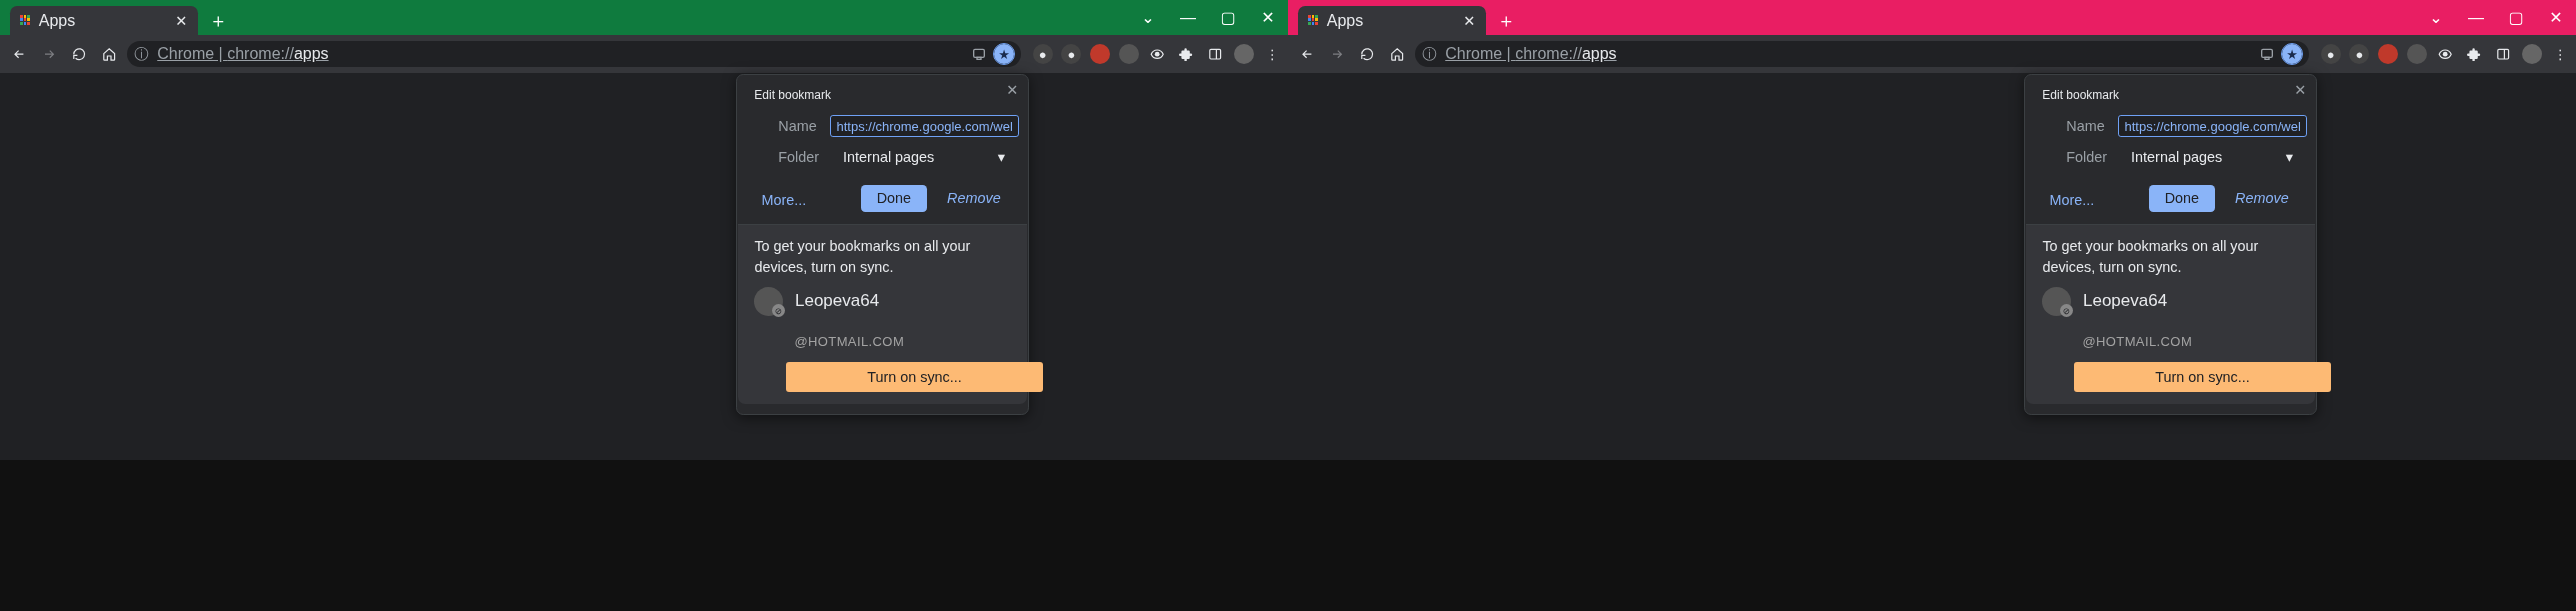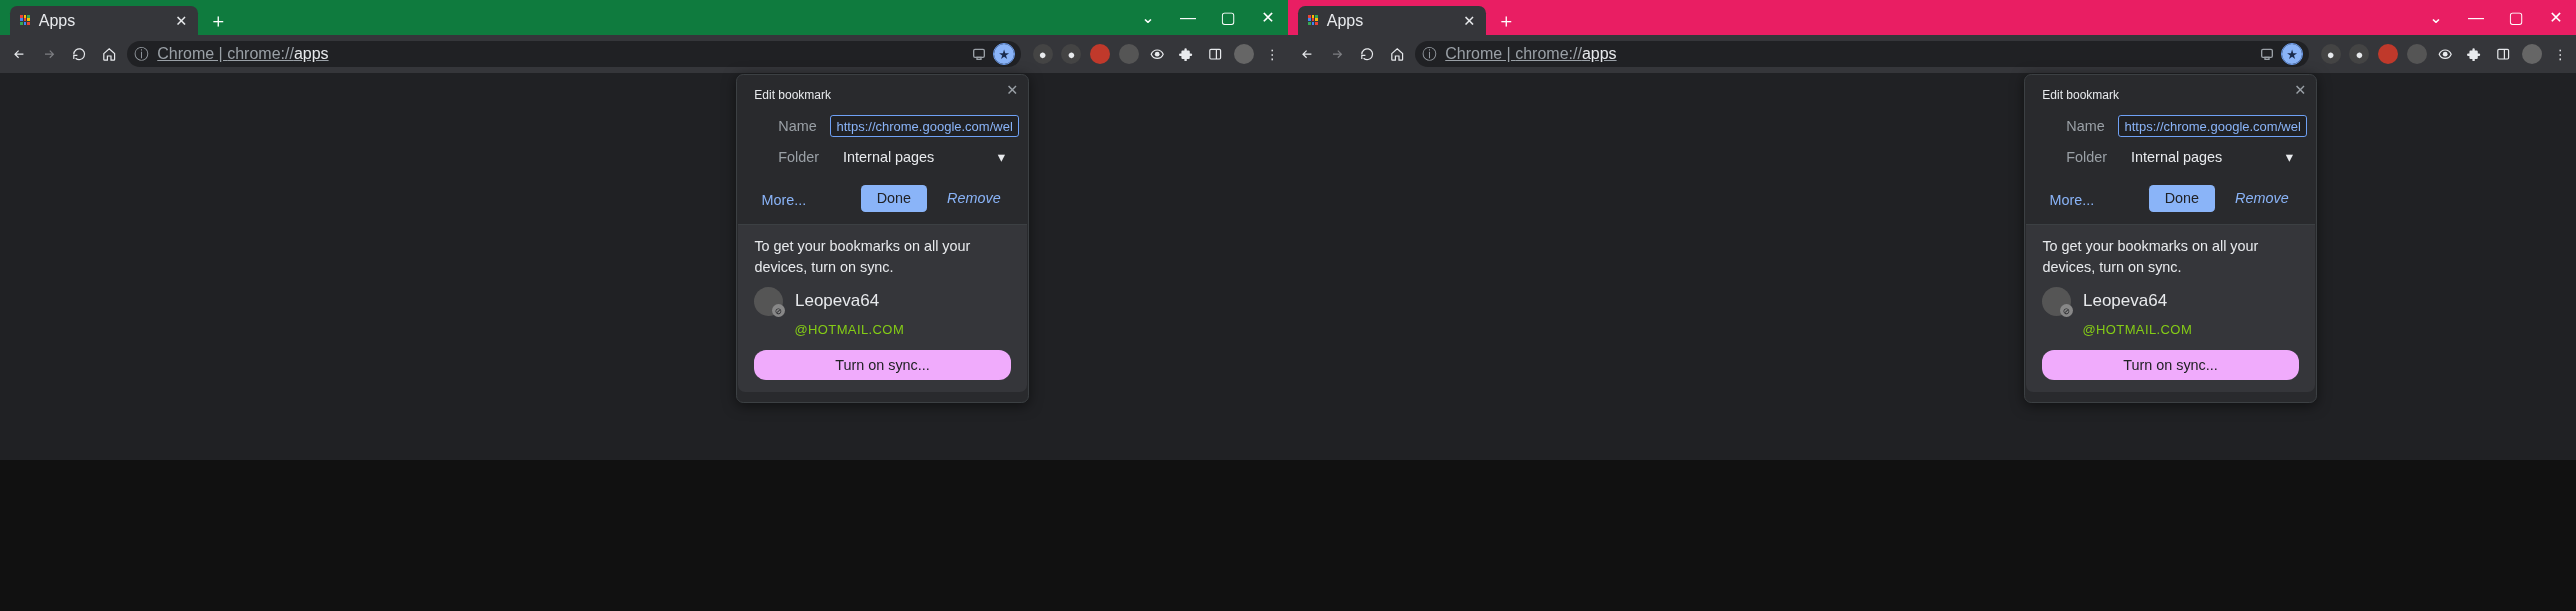--- a/index.html
+++ b/index.html
@@ -44,22 +44,22 @@
   .btn-row { display:flex; justify-content:flex-end; gap:10px; padding:13px 17.3px 11.6px 17.3px; align-items:flex-end; }
   .btn-row .more { margin-right:auto; color:#8ab4f8; font-size:14.4px; padding:4.3px 7.2px; border-radius:4.3px; }
   .btn-primary { background:#8ab4f8; color:#202124; font-size:14.4px; padding:5.8px 16px; border-radius:4.3px; }
   .btn-text { color:#8ab4f8; font-size:14.4px; padding:5.8px 10px; border-radius:4.3px;font-style:italic; }
   .sync-panel { background:#35363a; margin:0 1.4px; border-radius:0 0 7.2px 7.2px; padding:11.6px 16px; border-top:0.7px solid #3c4043;}
   .sync-msg { color:#e8eaed; font-size:14.4px; line-height:1.4; }
   .sync-user { display:flex; align-items:center; gap:11.6px; margin-top:10px; }
   .avatar { width:29px; height:29px; border-radius:50%; background:#555; position:relative; }
   .avatar .badge { position:absolute; bottom:-1.4px; right:-1.4px; width:13px; height:13px; border-radius:50%; background:#888; color:#202124; font-size:8.7px; display:flex;align-items:center;justify-content:center; }
   .uname { color:#e8eaed; font-size:17px; }
-  .uemail { color:#84cc16; font-size:13px; margin-top:6px; letter-spacing:0.4px; margin-left:40px; display:block;}
-  .sync-btn { margin-top:13px; width:100%; background:#f0abfc; color:#202124; font-size:14.4px; padding:7.2px 0; text-align:center; border-radius:12px; }
+  .uemail { color:#a3a3a3; font-size:13px; margin-top:18px; letter-spacing:0.4px; margin-left:40px; display:block;}
+  .sync-btn { margin-top:13px; width:100%; background:#fdba74; color:#202124; font-size:14.4px; padding:7.2px 0; text-align:center; border-radius:3px;margin-left:32px; }
   svg { display:block; }
 </style>
 </head>
 <body>
 
 <div class="window">
   <div class="titlebar green">
     <div class="tabs-area">
       <div class="tab">
         <div class="tab-icon">

